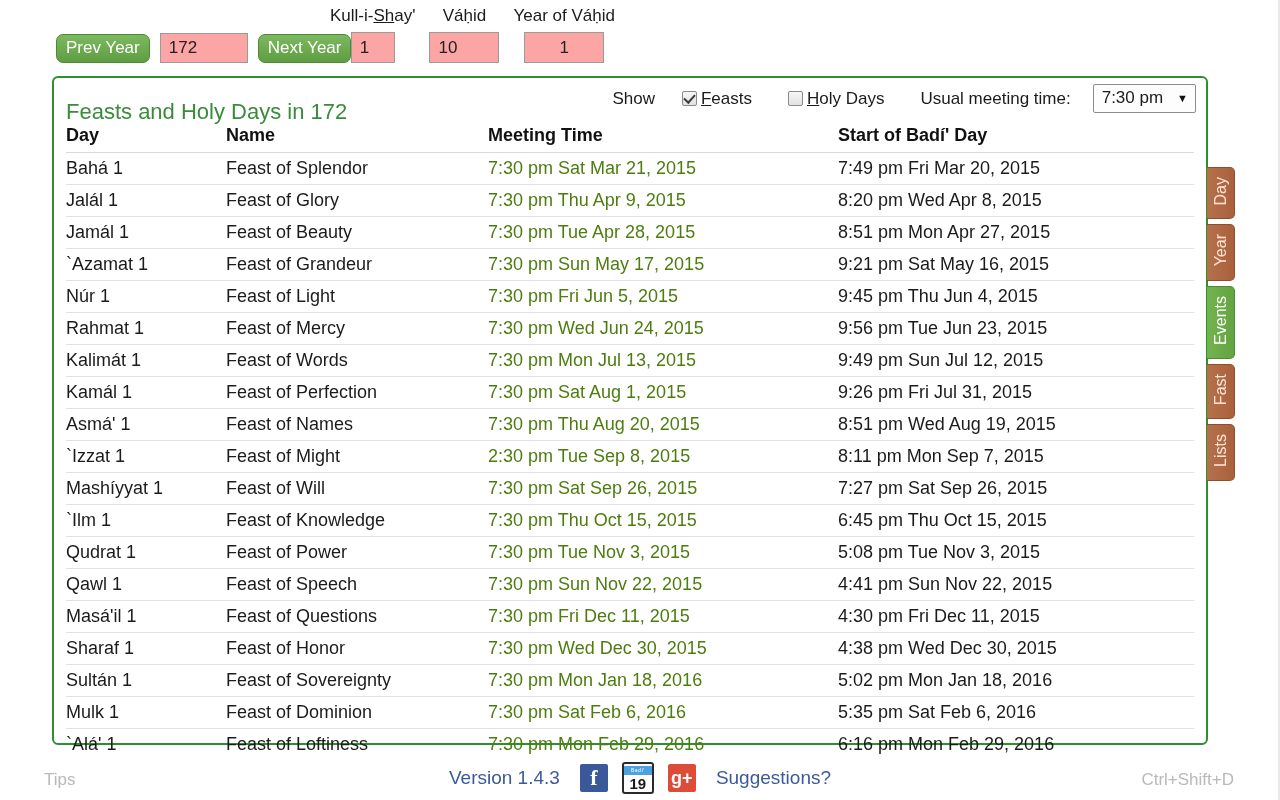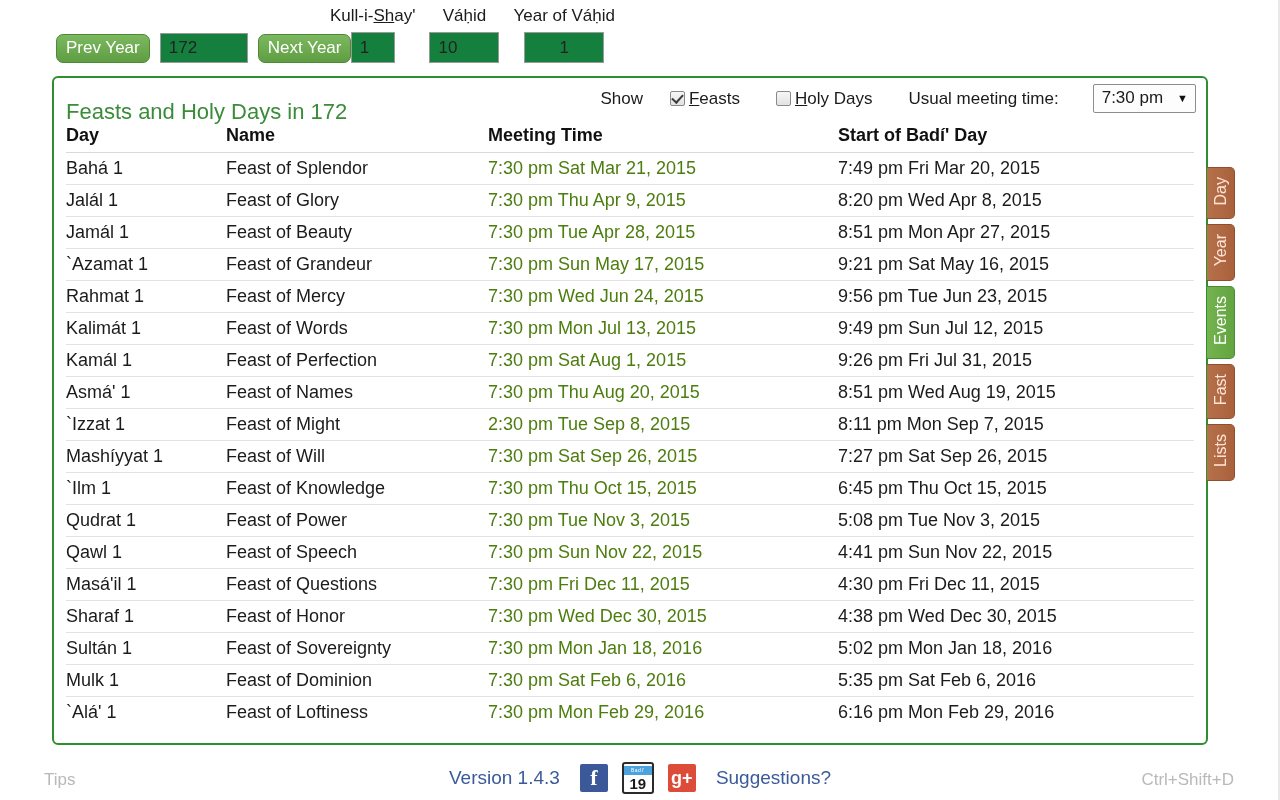--- a/index.html
+++ b/index.html
@@ -46,21 +46,21 @@
     font-size: 17px;
     font-family: "Liberation Sans", sans-serif;
     padding: 3px 9px 4px 9px;
     line-height: 20px;
     cursor: pointer;
     white-space: nowrap;
   }
 
   .txtfield {
     border: 1px solid #9a9a9a;
-    background: #15803d;
+    background: #fca5a5;
     font-size: 17px;
     font-family: "Liberation Sans", sans-serif;
     color: #222222;
     padding: 3px 8px;
     line-height: 21px;
     box-sizing: border-box;
   }
 
   #year-input { width: 88px; height: 30px; }
 
@@ -158,21 +158,21 @@
     position: absolute;
     left: 3px;
     top: 0px;
     width: 5px;
     height: 9px;
     border: solid #3c3c3c;
     border-width: 0 2px 2px 0;
     transform: rotate(42deg);
   }
 
-  .meeting-label { margin-right: 20px; text-align: right; }
+  .meeting-label { margin-right: 8px; text-align: right; }
 
   .selectbox {
     border: 1px solid #8d8d8d;
     background: #fdfdfd;
     border-radius: 2px;
     font-size: 17px;
     color: #1b1b1b;
     padding: 2px 7px 3px 8px;
     display: inline-flex;
     align-items: flex-end;
@@ -464,20 +464,26 @@
             <td class="col-meeting">7:30 pm Tue Apr 28, 2015</td>
             <td class="col-start">8:51 pm Mon Apr 27, 2015</td>
           </tr>
           <tr>
             <td class="col-day">`Azamat 1</td>
             <td class="col-name">Feast of Grandeur</td>
             <td class="col-meeting">7:30 pm Sun May 17, 2015</td>
             <td class="col-start">9:21 pm Sat May 16, 2015</td>
           </tr>
           <tr>
+            <td class="col-day">Núr 1</td>
+            <td class="col-name">Feast of Light</td>
+            <td class="col-meeting">7:30 pm Fri Jun 5, 2015</td>
+            <td class="col-start">9:45 pm Thu Jun 4, 2015</td>
+          </tr>
+          <tr>
             <td class="col-day">Rahmat 1</td>
             <td class="col-name">Feast of Mercy</td>
             <td class="col-meeting">7:30 pm Wed Jun 24, 2015</td>
             <td class="col-start">9:56 pm Tue Jun 23, 2015</td>
           </tr>
           <tr>
             <td class="col-day">Kalimát 1</td>
             <td class="col-name">Feast of Words</td>
             <td class="col-meeting">7:30 pm Mon Jul 13, 2015</td>
             <td class="col-start">9:49 pm Sun Jul 12, 2015</td>

